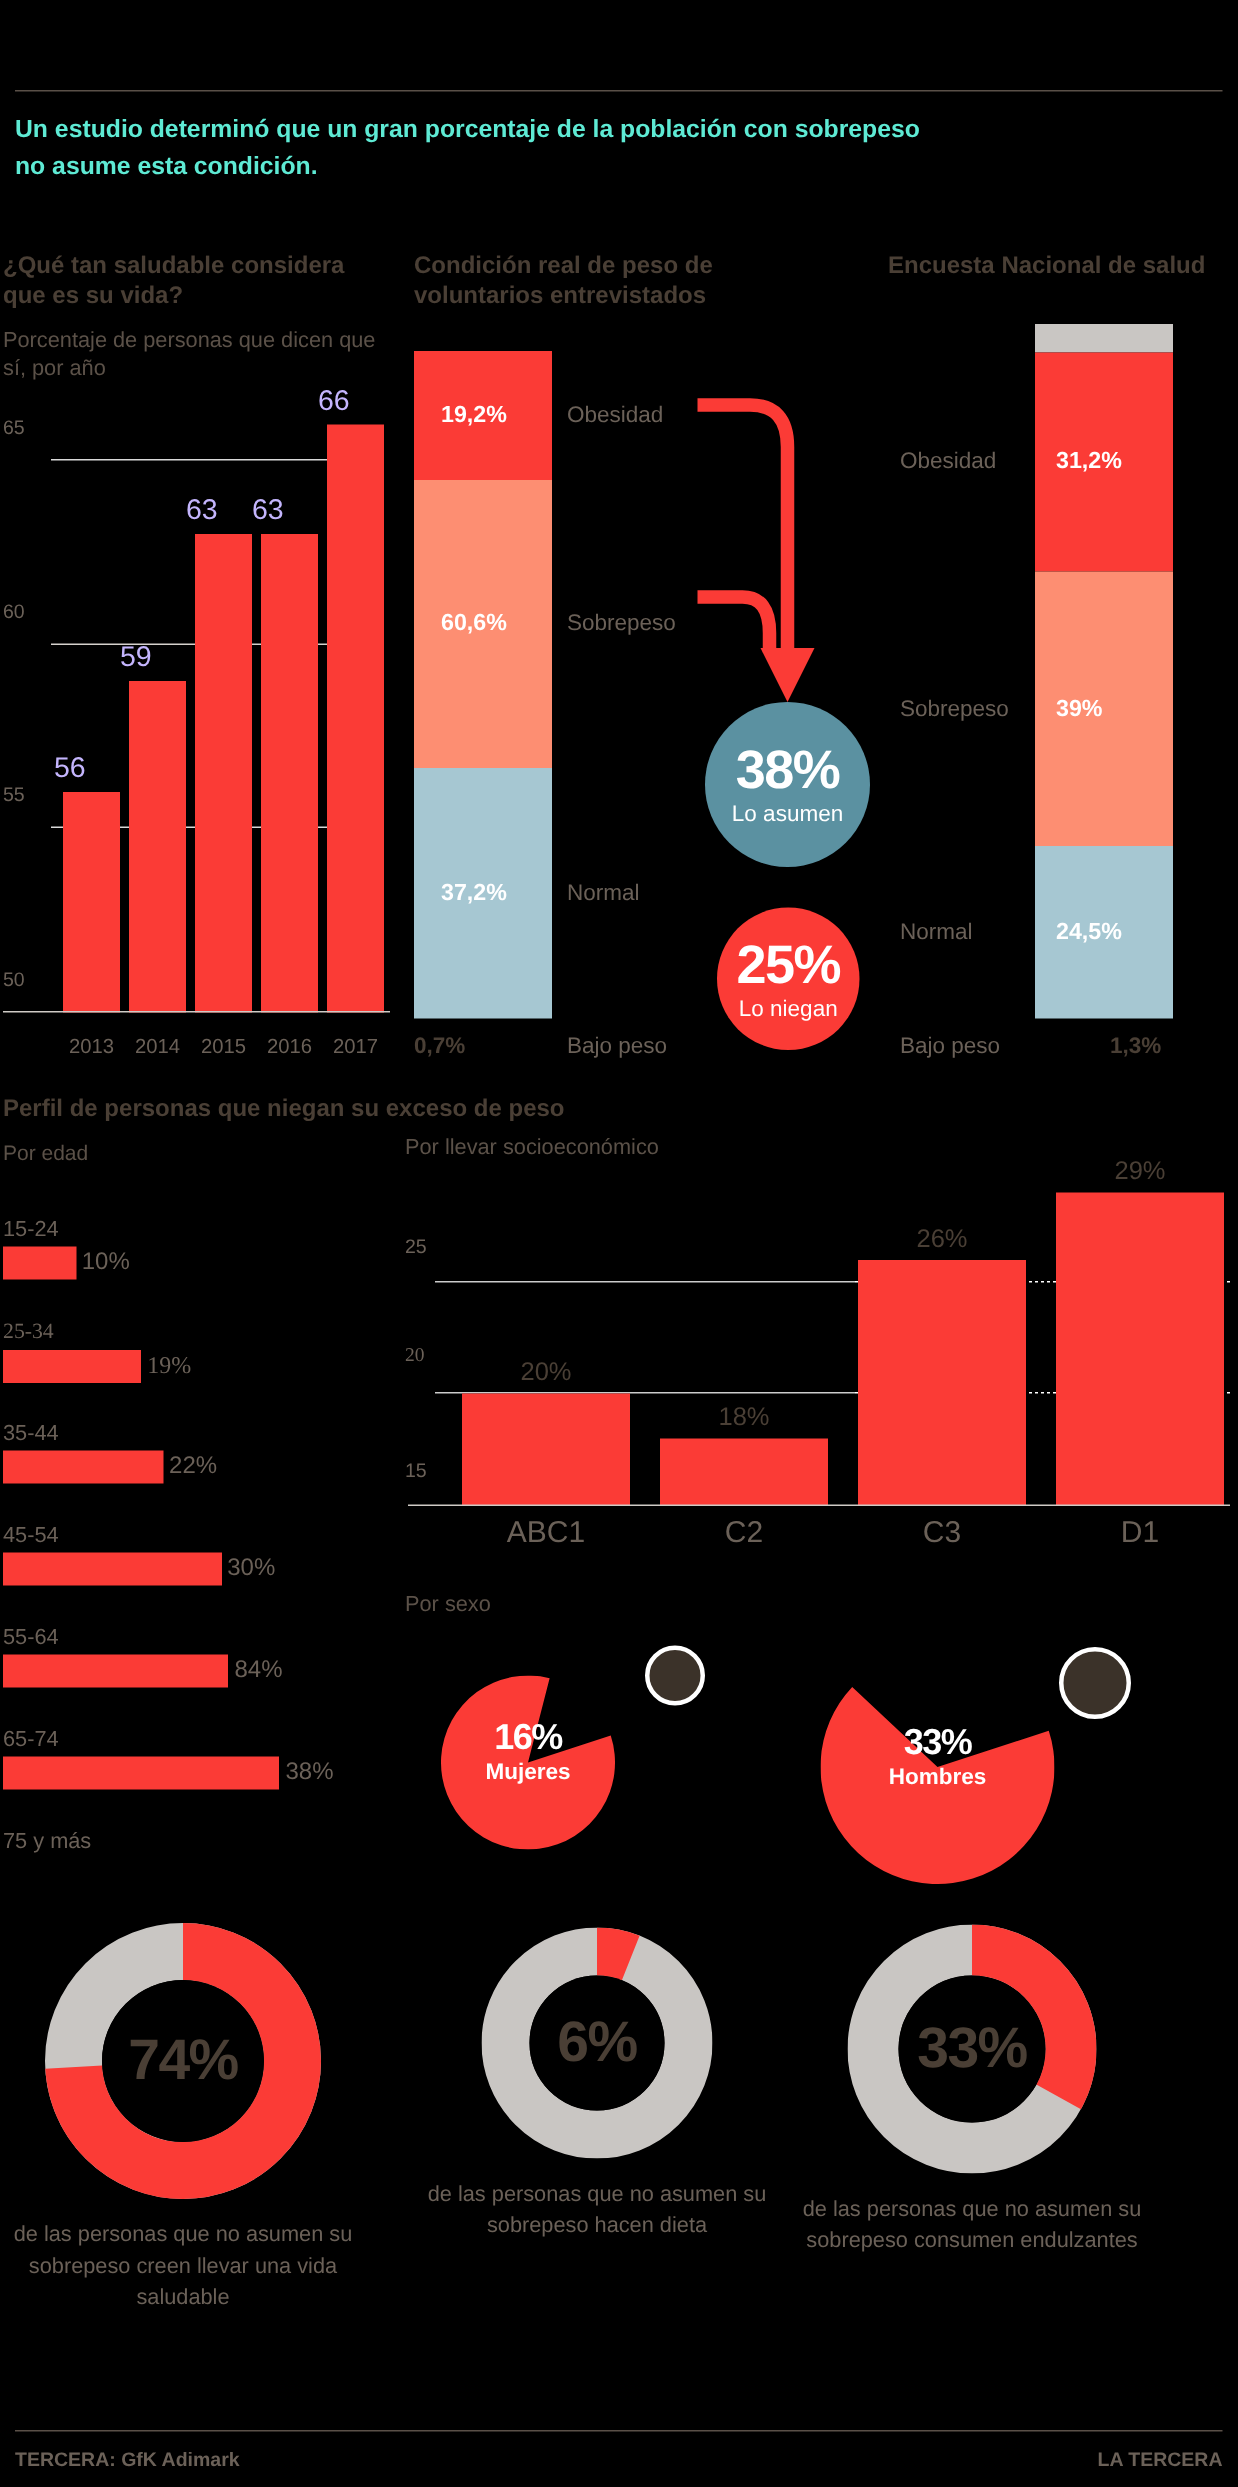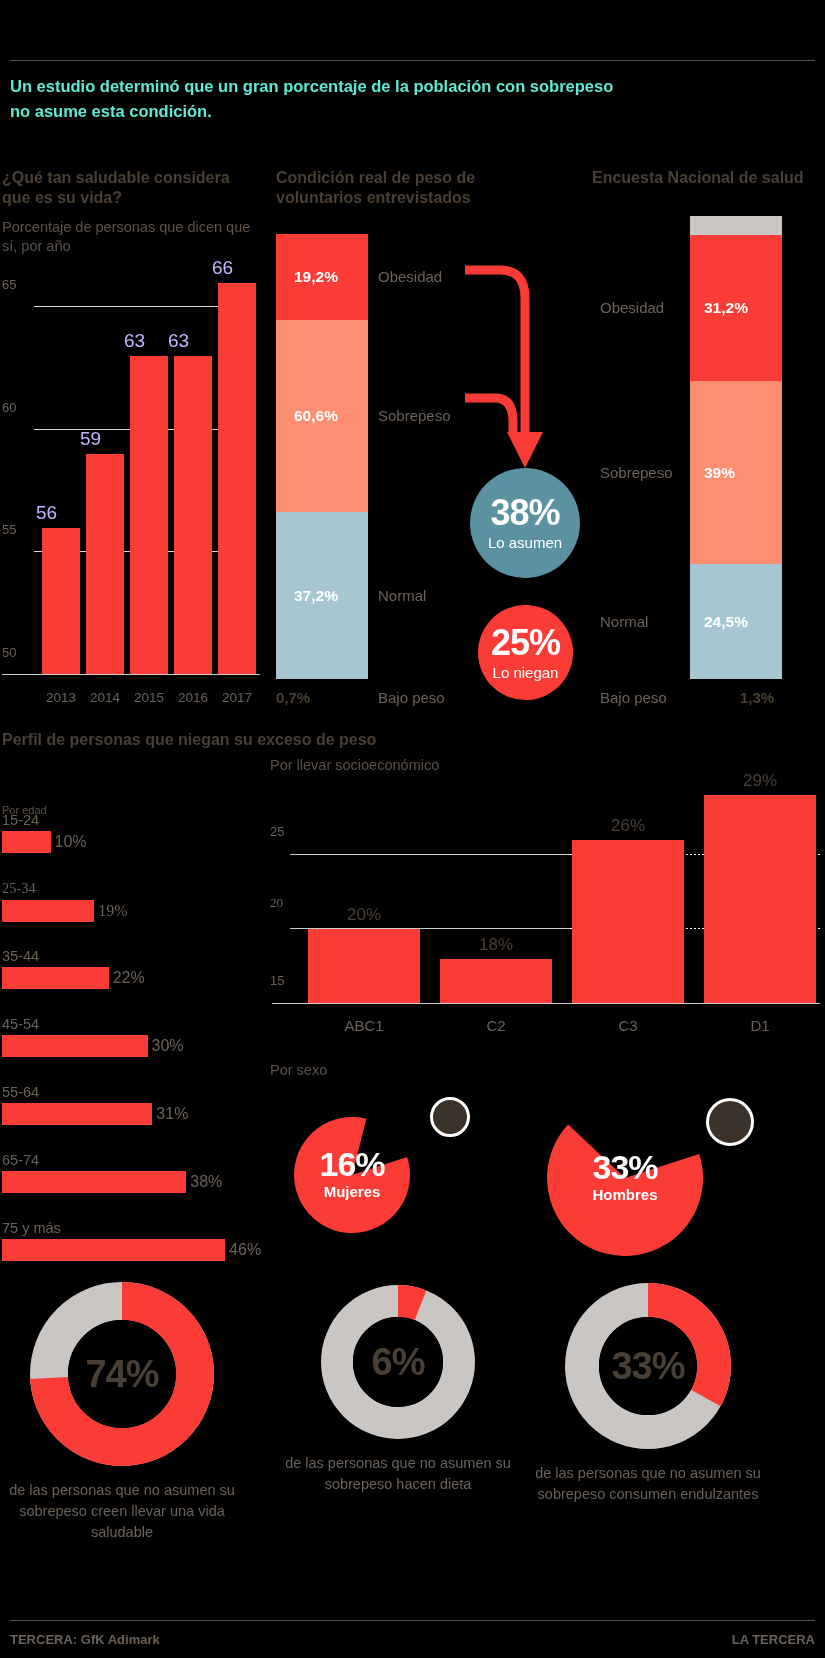--- a/index.html
+++ b/index.html
@@ -66,47 +66,47 @@
   .kcircle {
     position: absolute; border-radius: 50%;
     display: flex; flex-direction: column; align-items: center; justify-content: center;
     color: #fff;
   }
   .kcircle .big { font-size: 36px; font-weight: bold; line-height: 1; letter-spacing: -1px; }
   .kcircle .small { font-size: 15px; margin-top: 3px; }
 
   
   #s2-title { position: absolute; left: 2px; top: 731px; font-size: 16px; font-weight: bold; color: #4a3f35; }
-  #s2-sub-edad { position: absolute; left: 2px; top: 760px; font-size: 11px; color: #5b5148; margin-top: 44px; }
+  #s2-sub-edad { position: absolute; left: 2px; top: 760px; font-size: 14px; color: #5b5148; }
   #s2-sub-socio { position: absolute; left: 270px; top: 757px; font-size: 14.5px; color: #5b5148; }
   #s2-sub-sexo  { position: absolute; left: 270px; top: 1062px; font-size: 14.5px; color: #5b5148; }
 
   .agerow { position: absolute; left: 2px; width: 280px; }
   .agerow .agelab { font-size: 14.5px; color: #6b6158; margin-bottom: 3px; }
   .agerow .agebarwrap { display: flex; align-items: center; }
   .agerow .agebar { height: 22px; background: #fb3b36; }
   .agerow .ageval { font-size: 16px; color: #6b6158; margin-left: 4px; }
 
   
   #socio { position: absolute; left: 272px; top: 780px; width: 548px; height: 260px; }
   #socio .plot { position: absolute; left: 18px; right: 0; top: 0; bottom: 36px; }
   #socio .gl { position: absolute; left: 0; right: 0; height: 1px; background: #ffffff; opacity: .8; }
   #socio .gl-dot { position: absolute; height: 1px; background: repeating-linear-gradient(to right,#ffffff 0 2px,transparent 2px 4px); }
   #socio .ytick { position: absolute; left: -2px; font-size: 13px; color: #6b6158; transform: translateY(-110%); }
   #socio .bar { position: absolute; bottom: 0; background: #fb3b36; }
   #socio .bval { position: absolute; font-size: 17px; color: #4a3f35; text-align: center; }
-  #socio .xlab { position: absolute; bottom: 6px; font-size: 15px; color: #6b6158; text-align: center; }
+  #socio .xlab { position: absolute; bottom: 6px; font-size: 20px; color: #6b6158; text-align: center; }
   #socio .base { position: absolute; left: 0; right: 0; bottom: 36px; height: 1px; background: #cfcbc6; }
 
   
   .pac { position: absolute; }
   .pac .lbl {
     position: absolute; left: 0; right: 0; text-align: center; color: #fff;
   }
-  .pac .lbl .big { font-size: 34px; font-weight: bold; line-height: 1; letter-spacing: -1px;}
+  .pac .lbl .big { font-size: 24px; font-weight: bold; line-height: 1; letter-spacing: -1px;}
   .pac .lbl .small { font-size: 15px; font-weight: bold; margin-top: 2px; }
   .dot-head { position: absolute; border-radius: 50%; background: #3b3229; border: 3px solid #ffffff; }
 
   
   .donut { position: absolute; }
   .donut .hole {
     position: absolute; border-radius: 50%; background: #000;
     display:flex; align-items:center; justify-content:center;
   }
   .donut .hole span { font-size: 38px; font-weight: bold; color: #4a3f35; letter-spacing: -1px; }
@@ -215,36 +215,32 @@
       <div class="agelab">45-54</div>
       <div class="agebarwrap">
         <div class="agebar" style="width: 145.5px;"></div>
         <div class="ageval">30%</div>
       </div>
     </div>
     <div class="agerow" style="top: 1084px;">
       <div class="agelab">55-64</div>
       <div class="agebarwrap">
         <div class="agebar" style="width: 150.35px;"></div>
-        <div class="ageval">31%</div>
+        <div class="ageval">84%</div>
       </div>
     </div>
     <div class="agerow" style="top: 1152px;">
       <div class="agelab">65-74</div>
       <div class="agebarwrap">
         <div class="agebar" style="width: 184.3px;"></div>
         <div class="ageval">38%</div>
       </div>
     </div>
     <div class="agerow" style="top: 1220px;">
       <div class="agelab">75 y más</div>
-      <div class="agebarwrap">
-        <div class="agebar" style="width: 223.1px;"></div>
-        <div class="ageval">46%</div>
-      </div>
     </div>
   </div>
 
 <div id="socio">
   <div class="plot">
       <div class="gl" style="bottom: 74.6667px; width: 280px;"></div>
       <div class="gl-dot" style="bottom: 74.6667px; left: 280px; right: 0px;"></div>
       <div class="gl" style="bottom: 149.333px; width: 280px;"></div>
       <div class="gl-dot" style="bottom: 149.333px; left: 280px; right: 0px;"></div>
       <div class="bar" style="left: 18px; width: 112px; height: 74.6667px;"></div>

